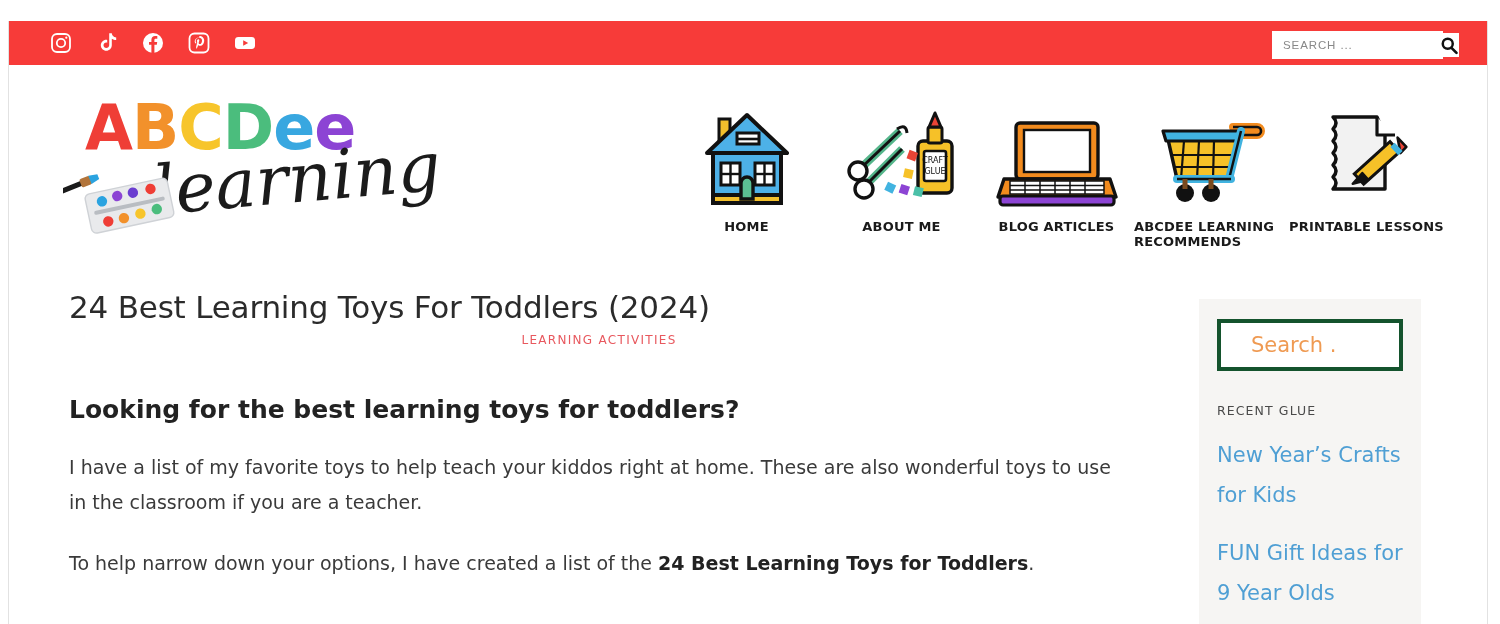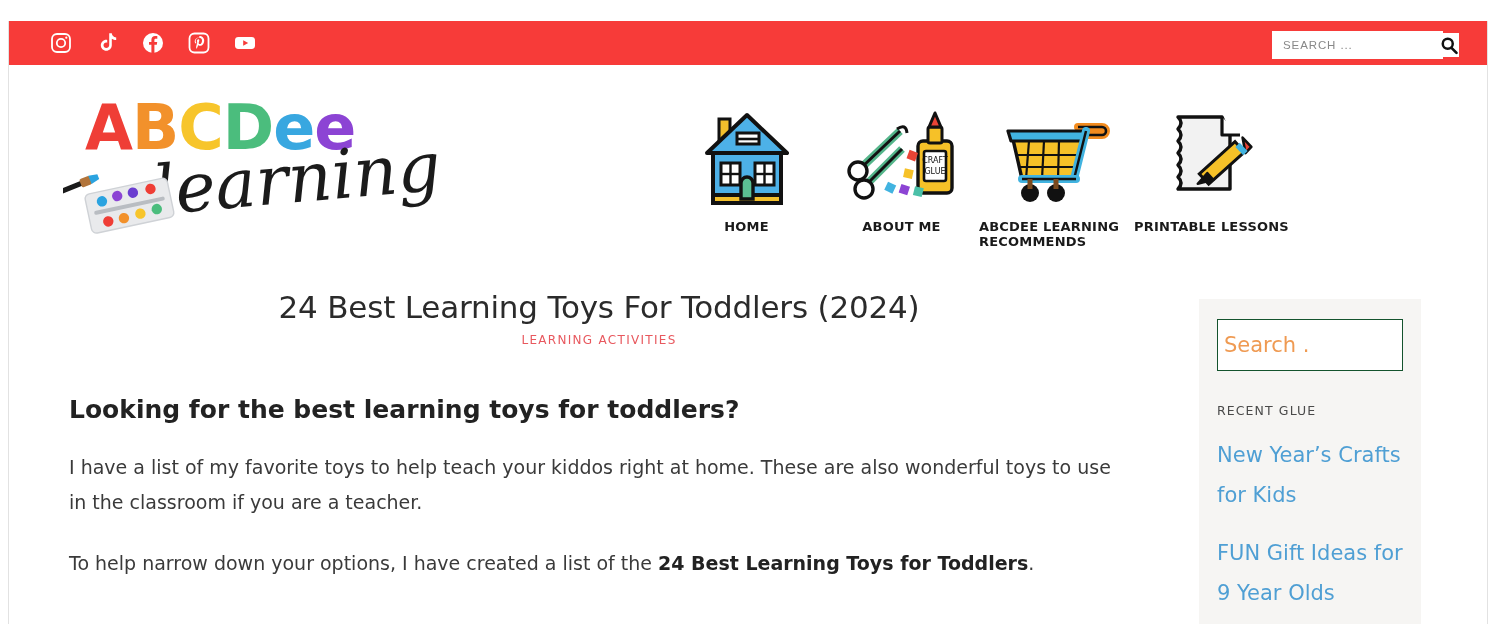--- a/index.html
+++ b/index.html
@@ -69,21 +69,21 @@
   .nav-label{
     margin-top:7px;text-align:left;line-height:1.15;
     font-family:"DejaVu Sans", sans-serif;
     font-size:13px;font-weight:bold;letter-spacing:.2px;color:#1a1a1a;
   }
 
   
   .content{position:absolute;left:0;top:260px;width:1480px;height:348px;}
   .article{position:absolute;left:0;top:0;width:1180px;padding:0 60px;box-sizing:border-box;}
   .post-title{
-    margin:8px 0 0;text-align:center;
+    margin:8px 0 0;
     font-family:"DejaVu Sans", sans-serif;
     font-weight:400;font-size:31px;color:#2b2b2b;letter-spacing:-.2px;
   }
   .post-cat{
     margin:8px 0 0;text-align:center;
     font-family:"DejaVu Sans", sans-serif;
     font-size:12px;letter-spacing:1.3px;color:#e8585e;
   }
   .post-h2{
     margin:48px 0 0;
@@ -96,22 +96,22 @@
     font-size:19px;line-height:1.85;color:#3a3a3a;
   }
   .post-p b{font-weight:bold;color:#222;}
 
   
   .sidebar{
     position:absolute;left:1190px;top:18px;width:222px;height:330px;
     background:#f6f5f3;padding:20px 18px;box-sizing:border-box;
   }
   .side-search{
-    width:186px;height:52px;background:#fff;border:1px solid #14532d;
-    display:flex;align-items:center;box-sizing:border-box;padding:0 4px;
+    width:186px;height:52px;background:#fff;border:4px solid #14532d;
+    display:flex;align-items:center;box-sizing:border-box;padding:0 28px;
   }
   .side-search input{
     border:0;outline:0;flex:1;background:transparent;
     font-family:"DejaVu Sans", sans-serif;
     font-size:21px;color:#e8832c;
   }
   .side-search input::placeholder{color:#ef9a52;}
   .side-h{
     margin:32px 0 0;
     font-family:"DejaVu Sans", sans-serif;
@@ -252,20 +252,41 @@
             <rect x="66" y="42" width="9" height="9" fill="#ea4436" transform="rotate(20 70 46)"></rect>
             <rect x="62" y="60" width="9" height="9" fill="#f6c128" transform="rotate(12 66 64)"></rect>
             <rect x="44" y="74" width="9" height="9" fill="#41b3e0" transform="rotate(25 48 78)"></rect>
             <rect x="58" y="76" width="9" height="9" fill="#8c44d4" transform="rotate(18 62 80)"></rect>
             <rect x="72" y="78" width="9" height="9" fill="#4bc0a8" transform="rotate(14 76 82)"></rect>
           </svg>
         </span>
         <span class="nav-label">ABOUT ME</span>
       </a>
 
+      <a class="nav-item">
+        <span class="nav-icon">
+          <svg width="126" height="104" viewBox="0 0 126 104">
+            <rect x="22" y="14" width="82" height="56" rx="4" fill="#f28b1e" stroke="#111" stroke-width="3.4"></rect>
+            <rect x="30" y="21" width="66" height="42" fill="#fff" stroke="#111" stroke-width="2.4"></rect>
+            <path d="M10 70 h106 l6 18 H4 Z" fill="#f28b1e" stroke="#111" stroke-width="3.4" stroke-linejoin="round"></path>
+            <g stroke="#111" stroke-width="1.5">
+              <rect x="16" y="72" width="94" height="13" fill="#fff"></rect>
+              <line x1="16" y1="76.5" x2="110" y2="76.5"></line>
+              <line x1="16" y1="81" x2="110" y2="81"></line>
+              <line x1="31" y1="72" x2="31" y2="85"></line>
+              <line x1="46" y1="72" x2="46" y2="85"></line>
+              <line x1="61" y1="72" x2="61" y2="85"></line>
+              <line x1="76" y1="72" x2="76" y2="85"></line>
+              <line x1="91" y1="72" x2="91" y2="85"></line>
+            </g>
+            <rect x="6" y="87" width="114" height="9" rx="3" fill="#8c44d4" stroke="#111" stroke-width="3.2"></rect>
+          </svg>
+        </span>
+        <span class="nav-label">BLOG ARTICLES</span>
+      </a>
 
       <a class="nav-item">
         <span class="nav-icon">
           <svg width="122" height="104" viewBox="0 0 122 104">
             <path d="M82 18 h24 a4 4 0 0 1 0 8 h-20" fill="none" stroke="#f28b1e" stroke-width="8" stroke-linecap="round"></path>
             <path d="M82 18 h24 a4 4 0 0 1 0 8 h-20" fill="none" stroke="#111" stroke-width="2.6"></path>
             <path d="M16 26 h72 l-10 44 H26 Z" fill="#f6c128" stroke="#111" stroke-width="3.4" stroke-linejoin="round"></path>
             <path d="M12 22 h78 l-3 10 H15 Z" fill="#41b3e0" stroke="#111" stroke-width="3.2" stroke-linejoin="round"></path>
             <g stroke="#111" stroke-width="2.2">
               <line x1="33" y1="32" x2="30" y2="70"></line>

